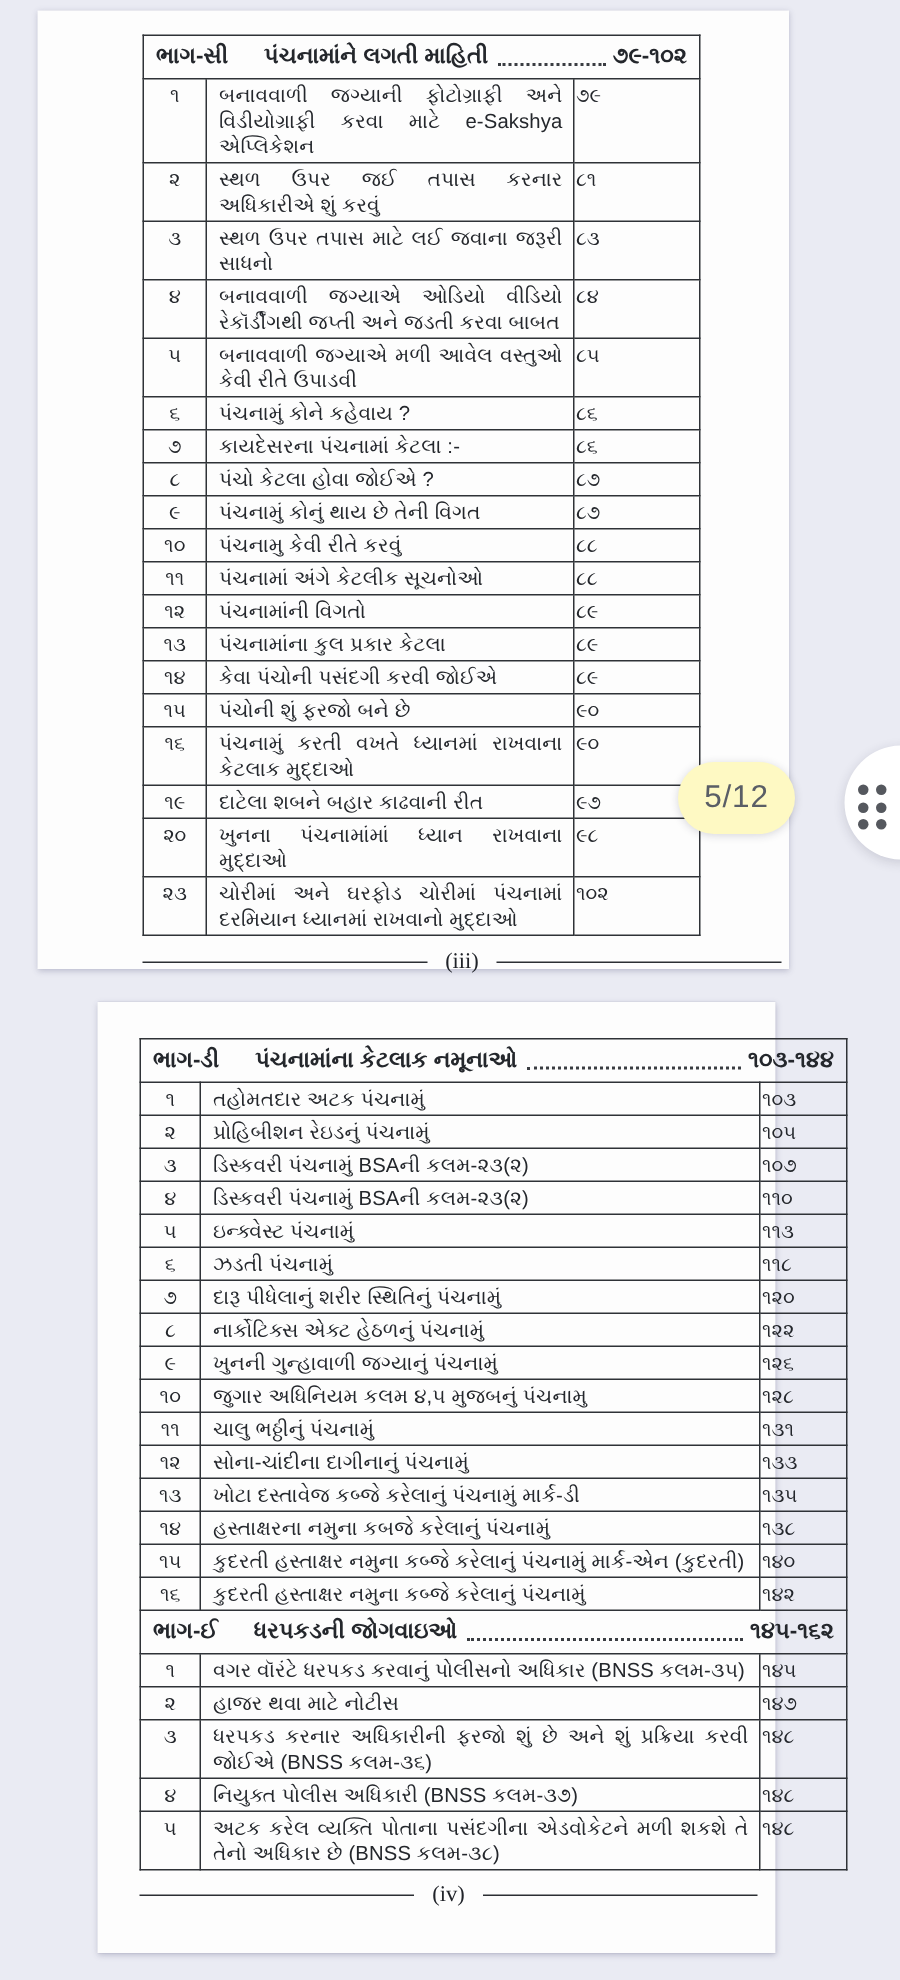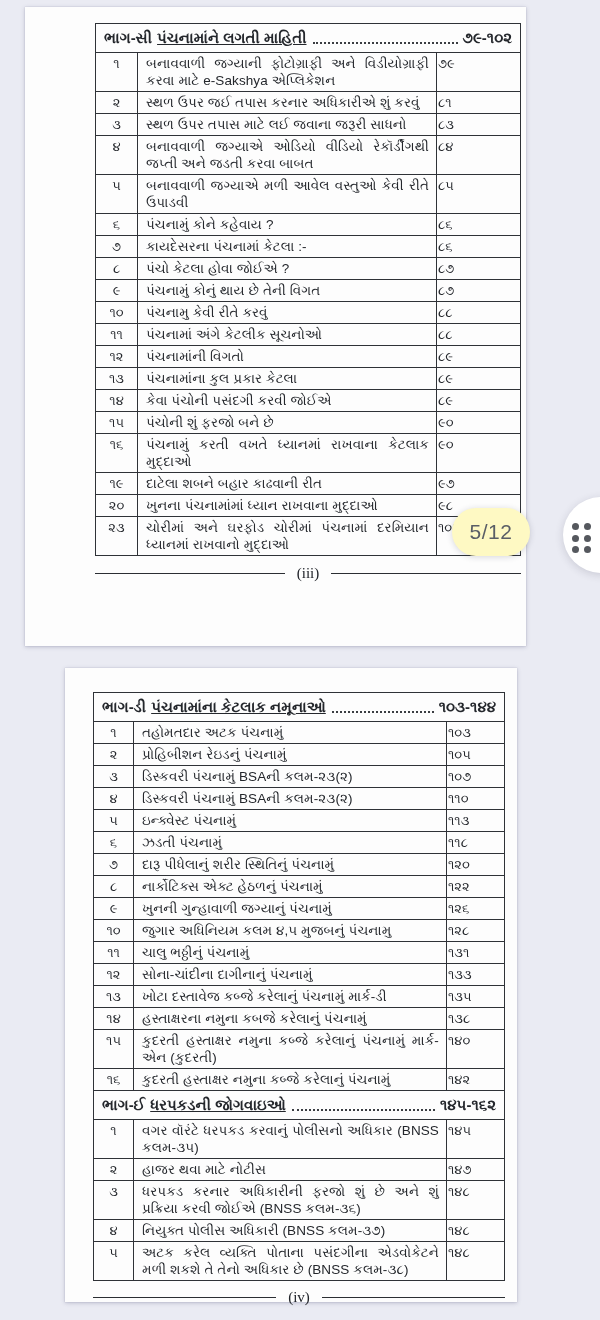--- a/index.html
+++ b/index.html
@@ -16,36 +16,36 @@
     background:#fdfdfd;
     box-shadow:0 1px 4px rgba(70,70,110,0.28), 0 0 1px rgba(70,70,110,0.25);
   }
   #card-iii { left:25px; top:7px;   width:501px; height:639px; }
   #card-iv  { left:65px; top:668px; width:452px; height:634px; }
 
   table.toc {
     border-collapse:collapse;
     table-layout:fixed;
   }
-  #card-iii table.toc { margin:16px 0 0 70px; width:426px; }
-  #card-iv  table.toc { margin:24px 0 0 28px; width:412px; }
+  #card-iii table.toc { margin:16px 0 0 70px; width:372px; }
+  #card-iv  table.toc { margin:24px 0 0 28px; width:472px; }
 
   table.toc th, table.toc td {
     border:1.5px solid #2f3237;
     vertical-align:top;
   }
   table.toc td.c-no   { text-align:center; font-size:13px; line-height:17px; padding:2px 1px; }
   table.toc td.c-title{ font-size:13.5px; line-height:17px; padding:2px 7px 2px 8px;
                         text-align:justify; letter-spacing:0.1px; font-weight:500; }
   table.toc td.c-page { text-align:left; font-size:13px; line-height:17px; padding:2px 1px; }
 
   th.sec-head { padding:4px 8px 5px 8px; height:29px; }
   .sec-line { display:flex; align-items:flex-end; font-weight:bold; font-size:15px; line-height:19px; white-space:nowrap; }
   .sec-label { flex:none; }
-  .sec-title { flex:none; margin-left:5px;text-decoration:underline; }
+  .sec-title { flex:none; margin-left:24px; }
   .sec-leader { flex:1 1 auto; border-bottom:2px dotted #3a3d42; margin:0 5px 3px 6px; min-width:10px; }
   .sec-range { flex:none; }
 
   .page-num-footer {
     display:flex; align-items:center;
     font-family:"Liberation Serif", serif;
     font-size:15px; color:#202329;
   }
   #card-iii .page-num-footer { margin:9px 0 0 70px; width:426px; }
   #card-iv  .page-num-footer { margin:8px 0 0 28px; width:412px; }

